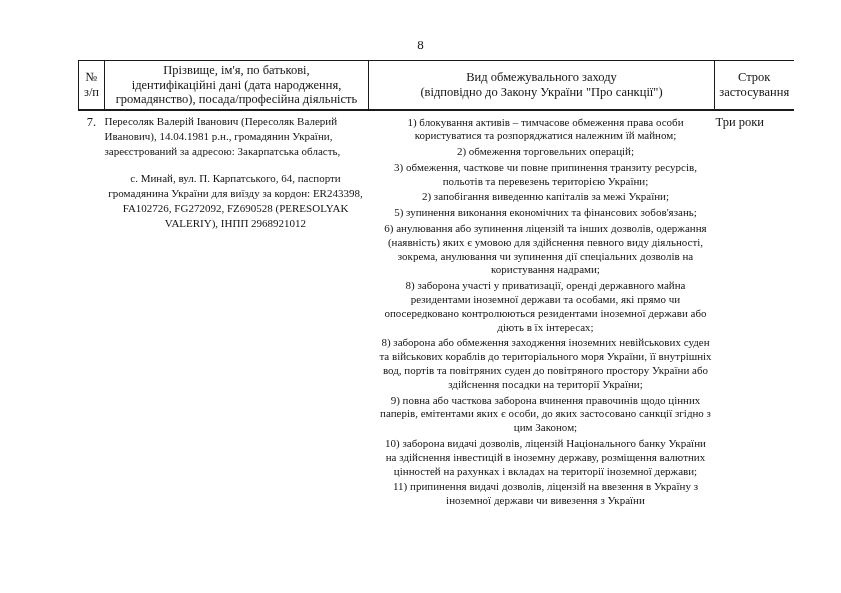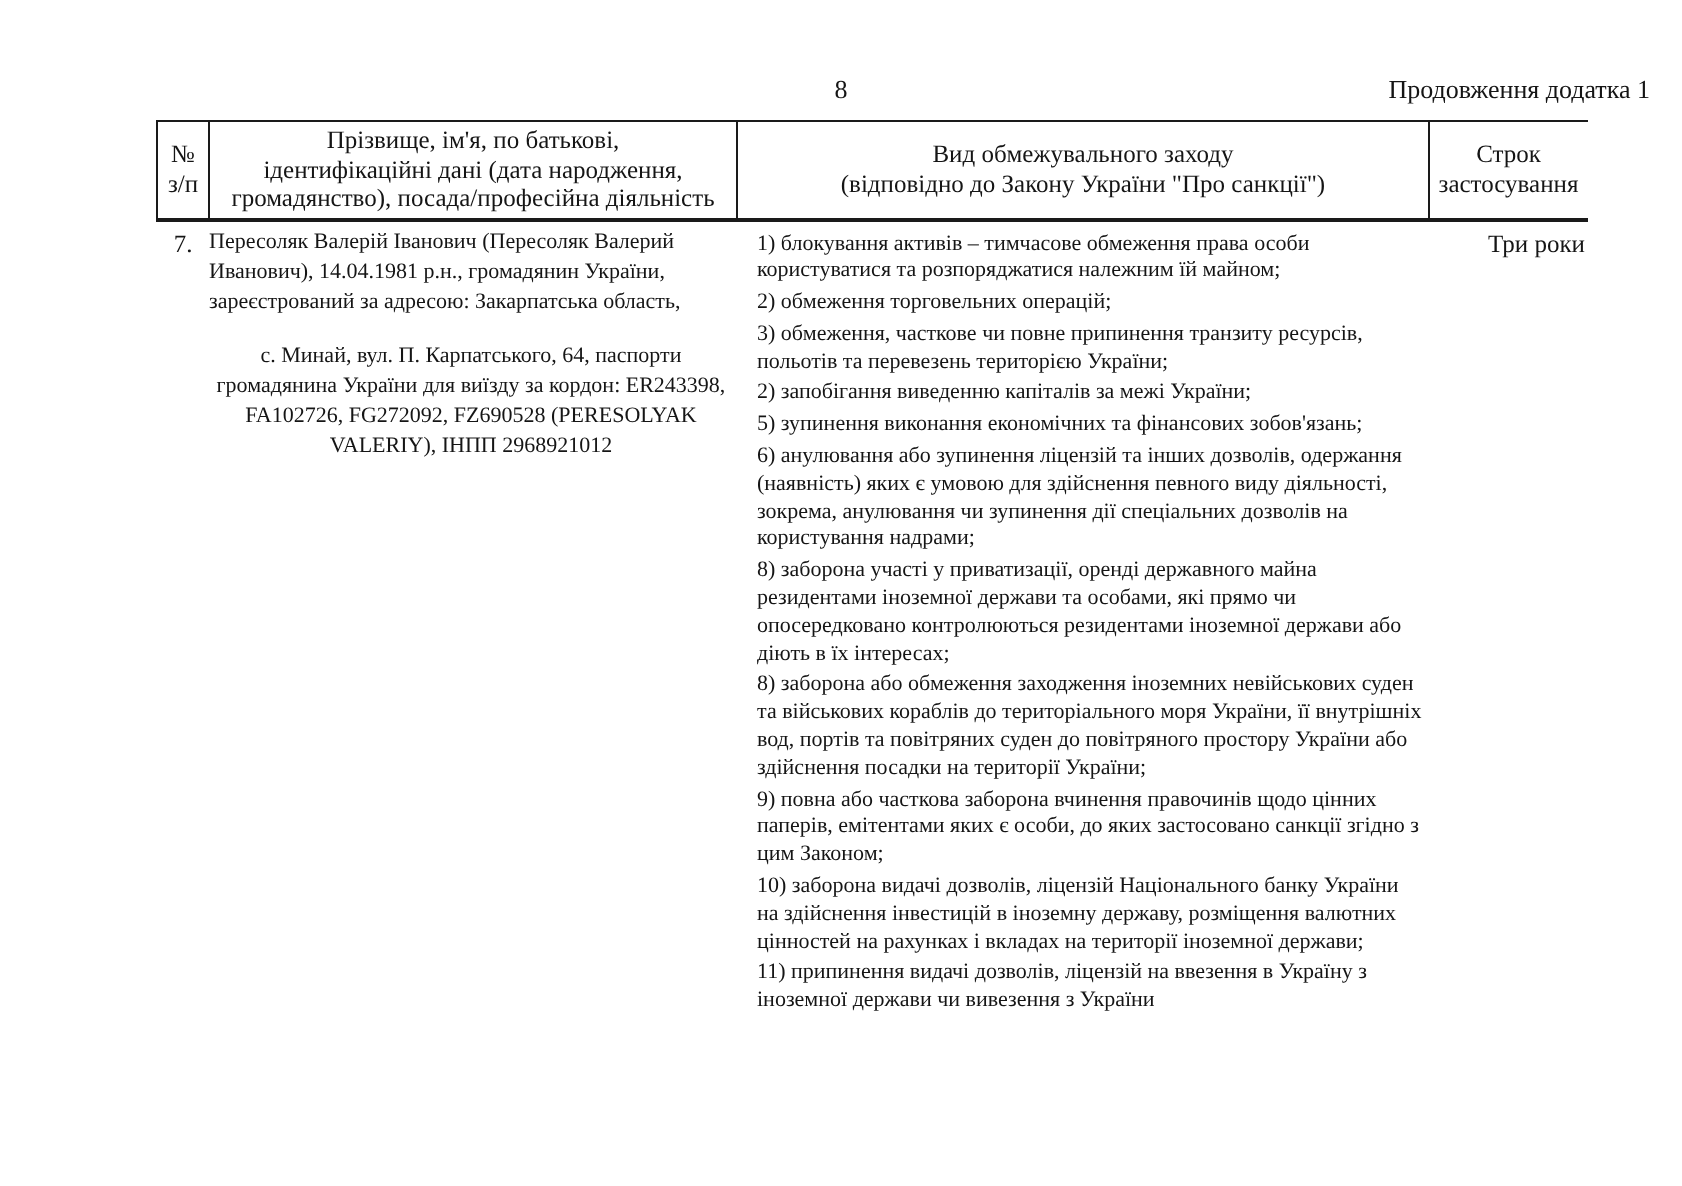--- a/index.html
+++ b/index.html
@@ -51,29 +51,28 @@
   tbody td {
     border: none;
     vertical-align: top;
     font-size: 11px;
   }
   td.c1 { text-align: center; padding-top: 4px; font-size: 12.5px; }
   td.c2 { padding: 3px 2px 0 0; line-height: 15px; }
   td.c2 p { margin: 0; }
   td.c2 p.p2 { margin-top: 12px; text-align: center; }
   td.c3 { padding: 5px 2px 0 10px; line-height: 13.8px; }
-  td.c3 p.m { margin: 0 0 2px 0; }
-  td.c4 { text-align: right; padding-top: 4px; font-size: 12.5px; }
+  td.c3 p.m { margin: 0 0 2px 0; text-align: center; }
+  td.c4 { text-align: left; padding-top: 4px; font-size: 12.5px; }
 </style>
 </head>
 <body>
 
 <div class="top-line">
   <span class="page-num">8</span>
-  <span class="continuation">Продовження додатка 1</span>
 </div>
 
 <table class="doc-table">
   <colgroup>
     <col class="w1">
       <col class="w2">
       <col class="w3">
       <col class="w4">
   </colgroup>
   <thead>

